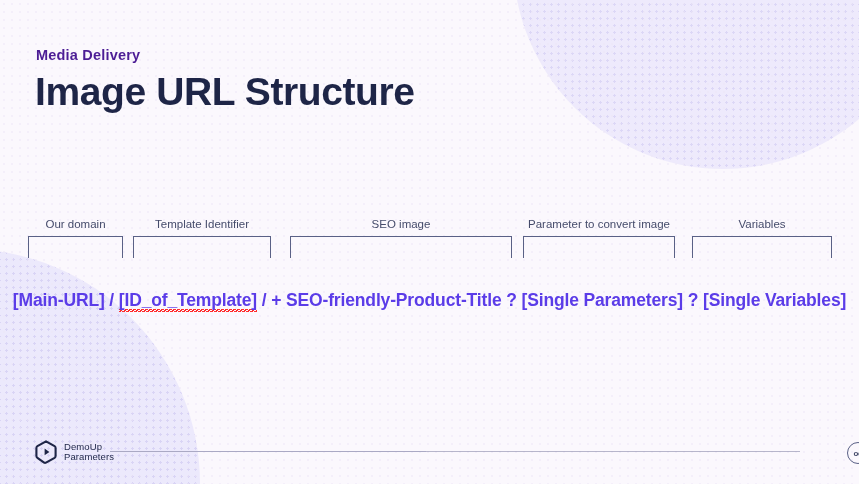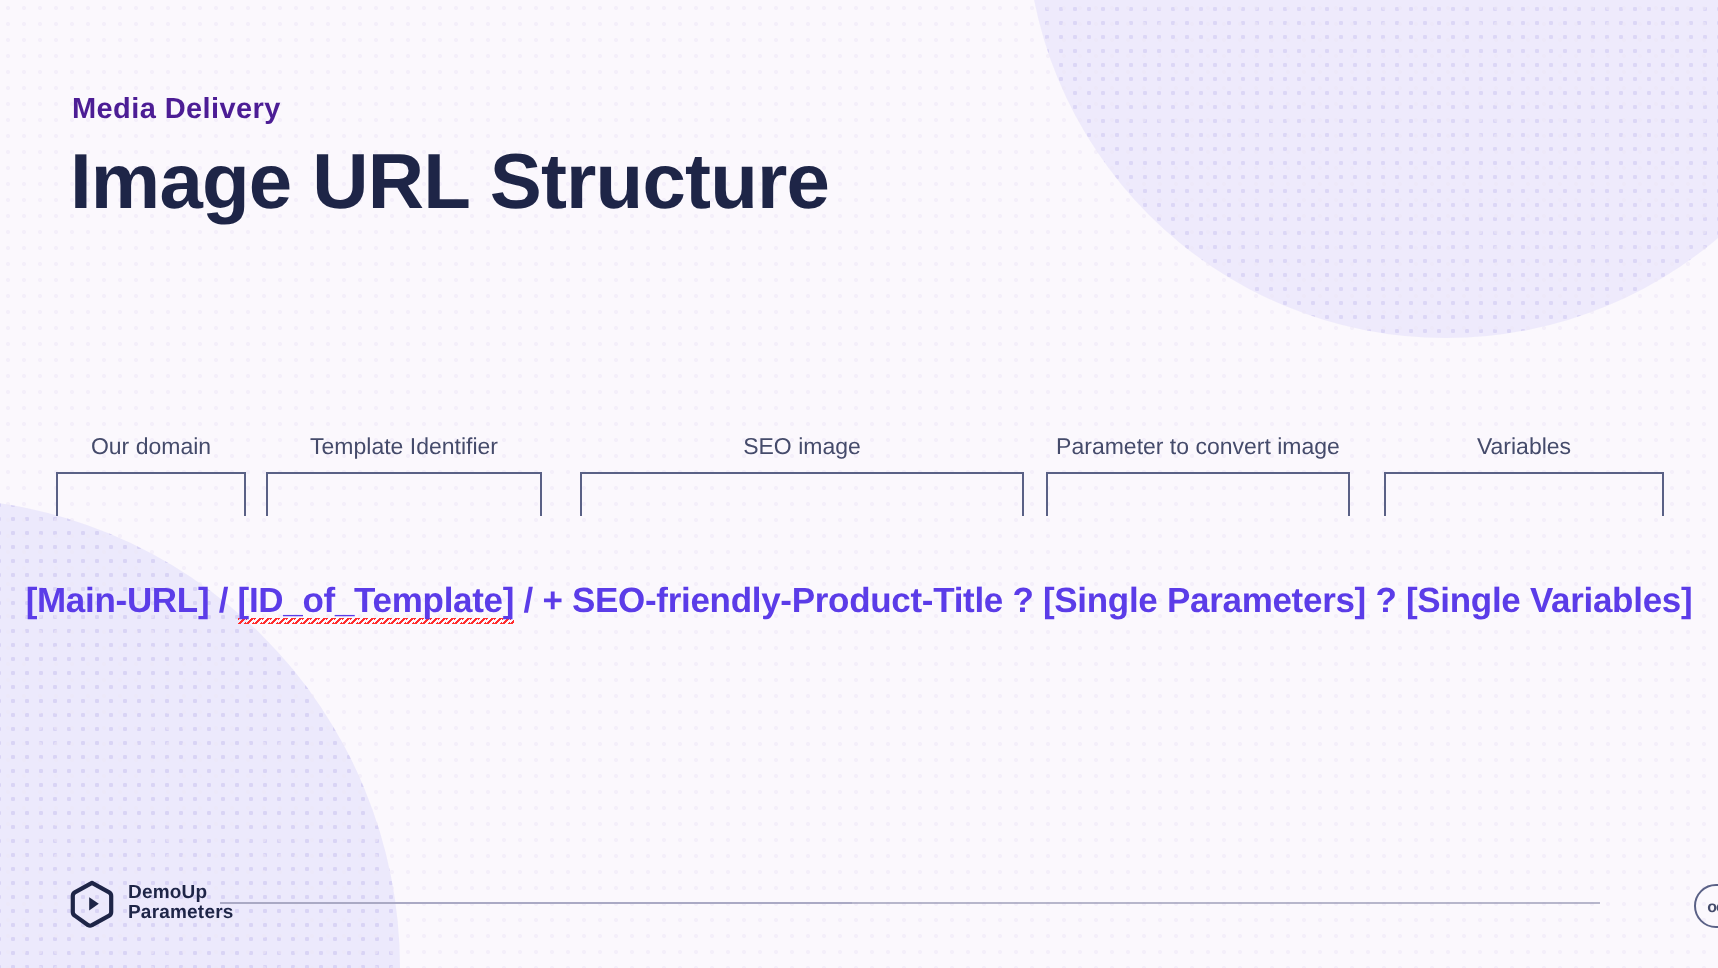--- a/index.html
+++ b/index.html
@@ -175,21 +175,21 @@
     position: absolute;
     left: 35px;
     top: 440px;
     display: flex;
     align-items: center;
     gap: 7px;
   }
   .logo-mark { width: 22px; height: 24px; display: block; }
   .logo-text {
     font-size: 9.5px;
-    font-weight: bold;
+    font-weight: normal;
     line-height: 10.5px;
     color: #1e2547;
     letter-spacing: .1px;
   }
 
   .page-badge {
     position: absolute;
     left: 847px;
     top: 442px;
     width: 20px;

